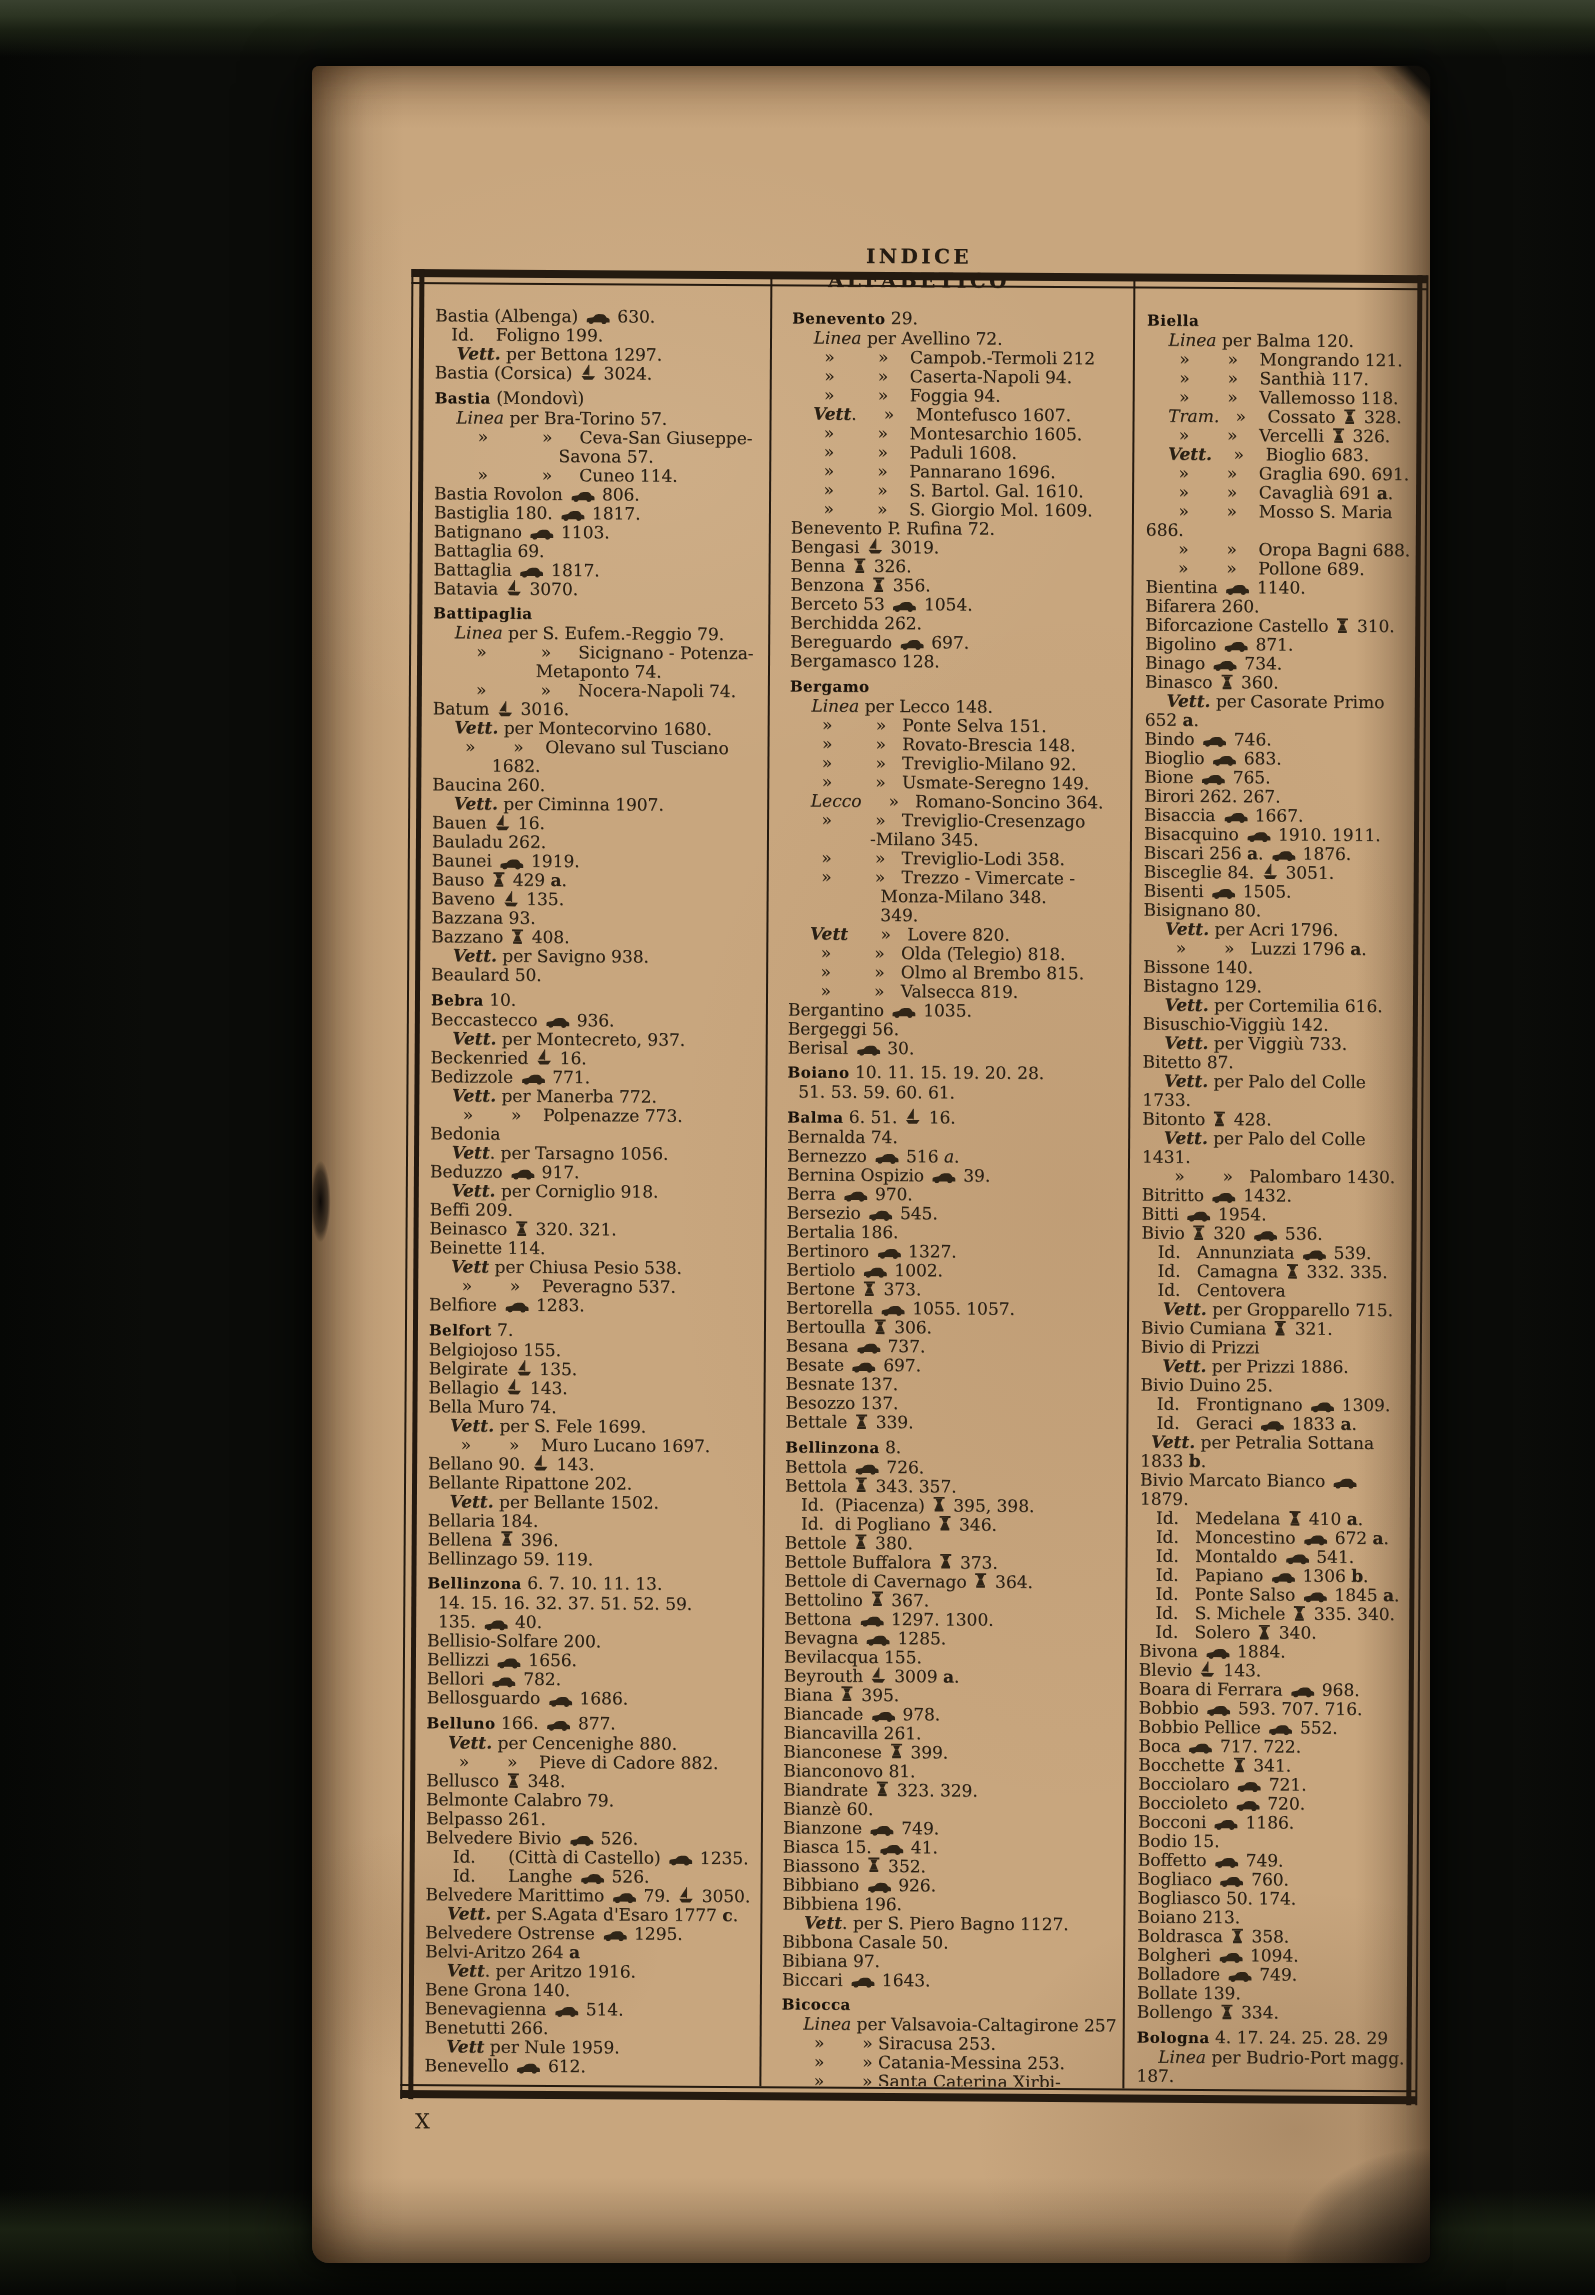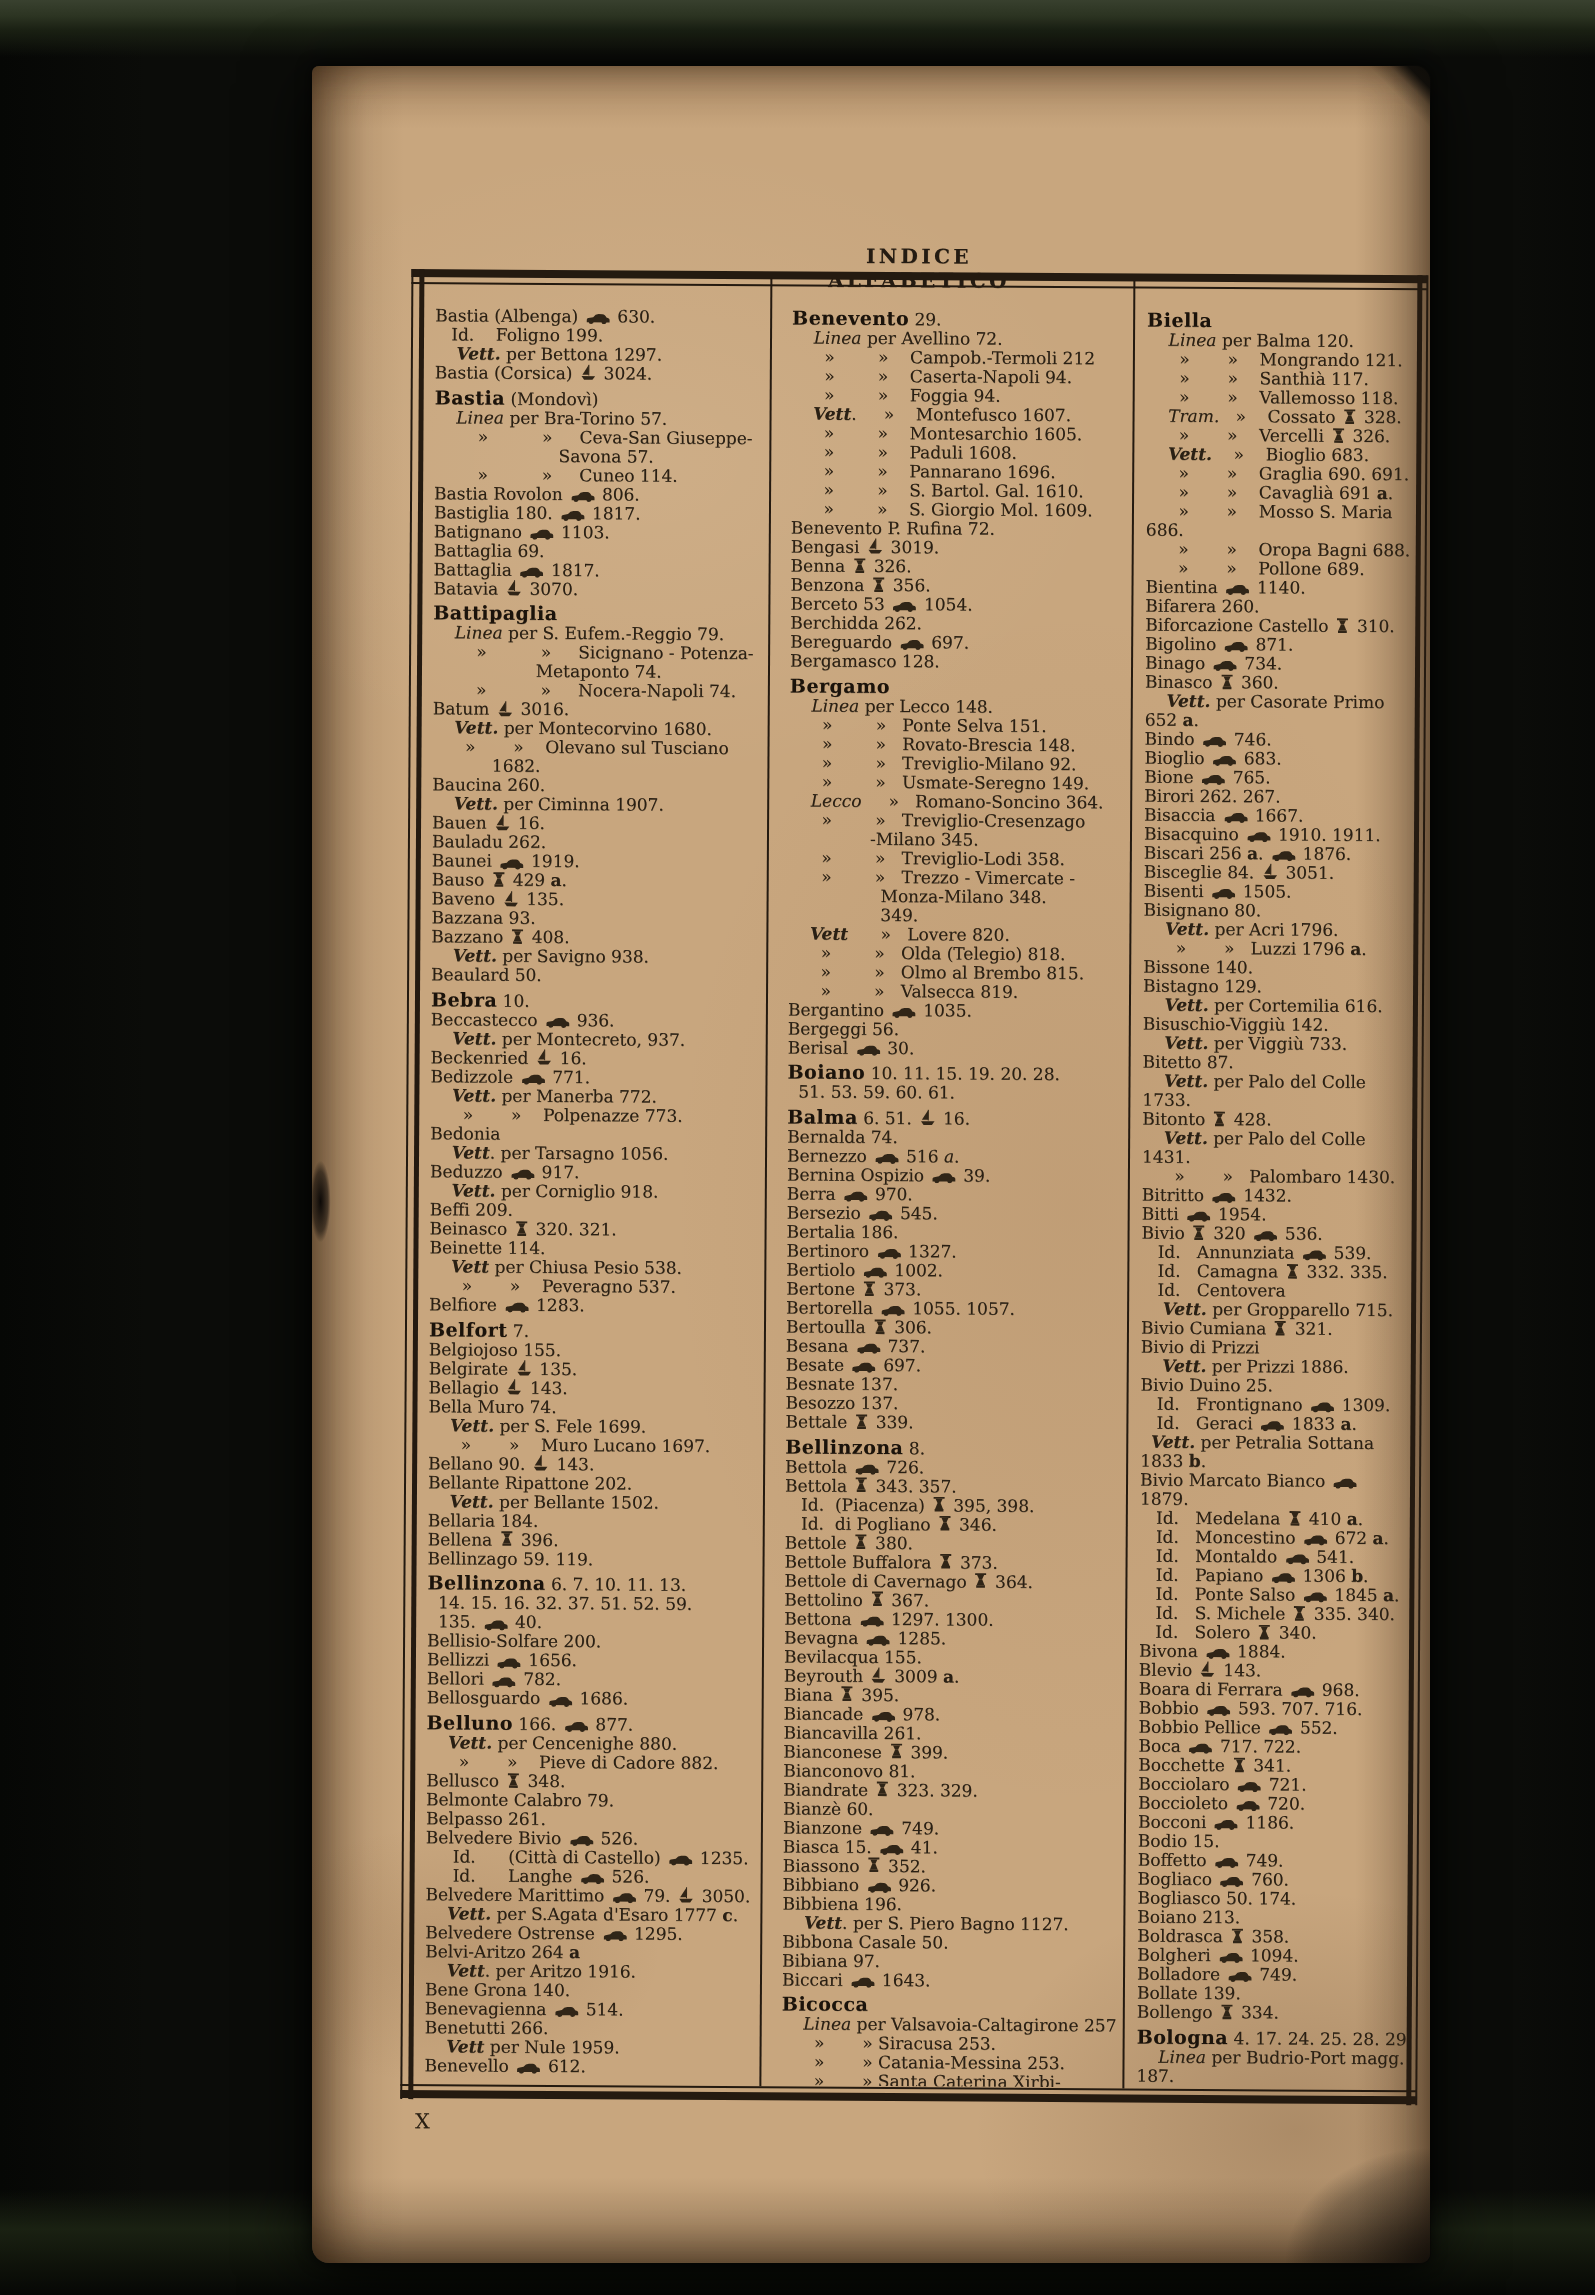--- a/index.html
+++ b/index.html
@@ -54,21 +54,21 @@
   .col{position:absolute;top:243px;height:1777px;overflow:hidden;}
   .col1{left:124px;width:334px;}
   .col2{left:481px;width:340px;}
   .col3{left:836px;width:270px;}
   .line{white-space:pre-wrap;font-size:17px;line-height:19px;min-height:19px;
     text-shadow:0.2px 0.4px 0.4px rgba(58,44,28,0.45);}
   .line.hw{margin-top:5.7px;}
   .i{font-style:italic;text-align:right;}
   .bi{font-style:italic;font-weight:bold;text-align:center;}
   .b{font-weight:bold;}
-  .hwb{font-weight:bold;font-size:19px;letter-spacing:0.5px;color:#1b130b;}
+  .hwb{font-weight:bold;font-size:15px;letter-spacing:0.5px;color:#1b130b;}
   .sym{display:inline-block;vertical-align:-2.3px;fill:#30251716;fill:#302517;margin:0 1.7px;}
   .signature{position:absolute;left:115px;top:2046px;font-size:20.7px;color:#2a2014;
     text-shadow:0.2px 0.4px 0.4px rgba(58,44,28,0.45);}
 </style>
 </head>
 <body>
 
 <div class="bg"></div>
 
 <div class="paper">

